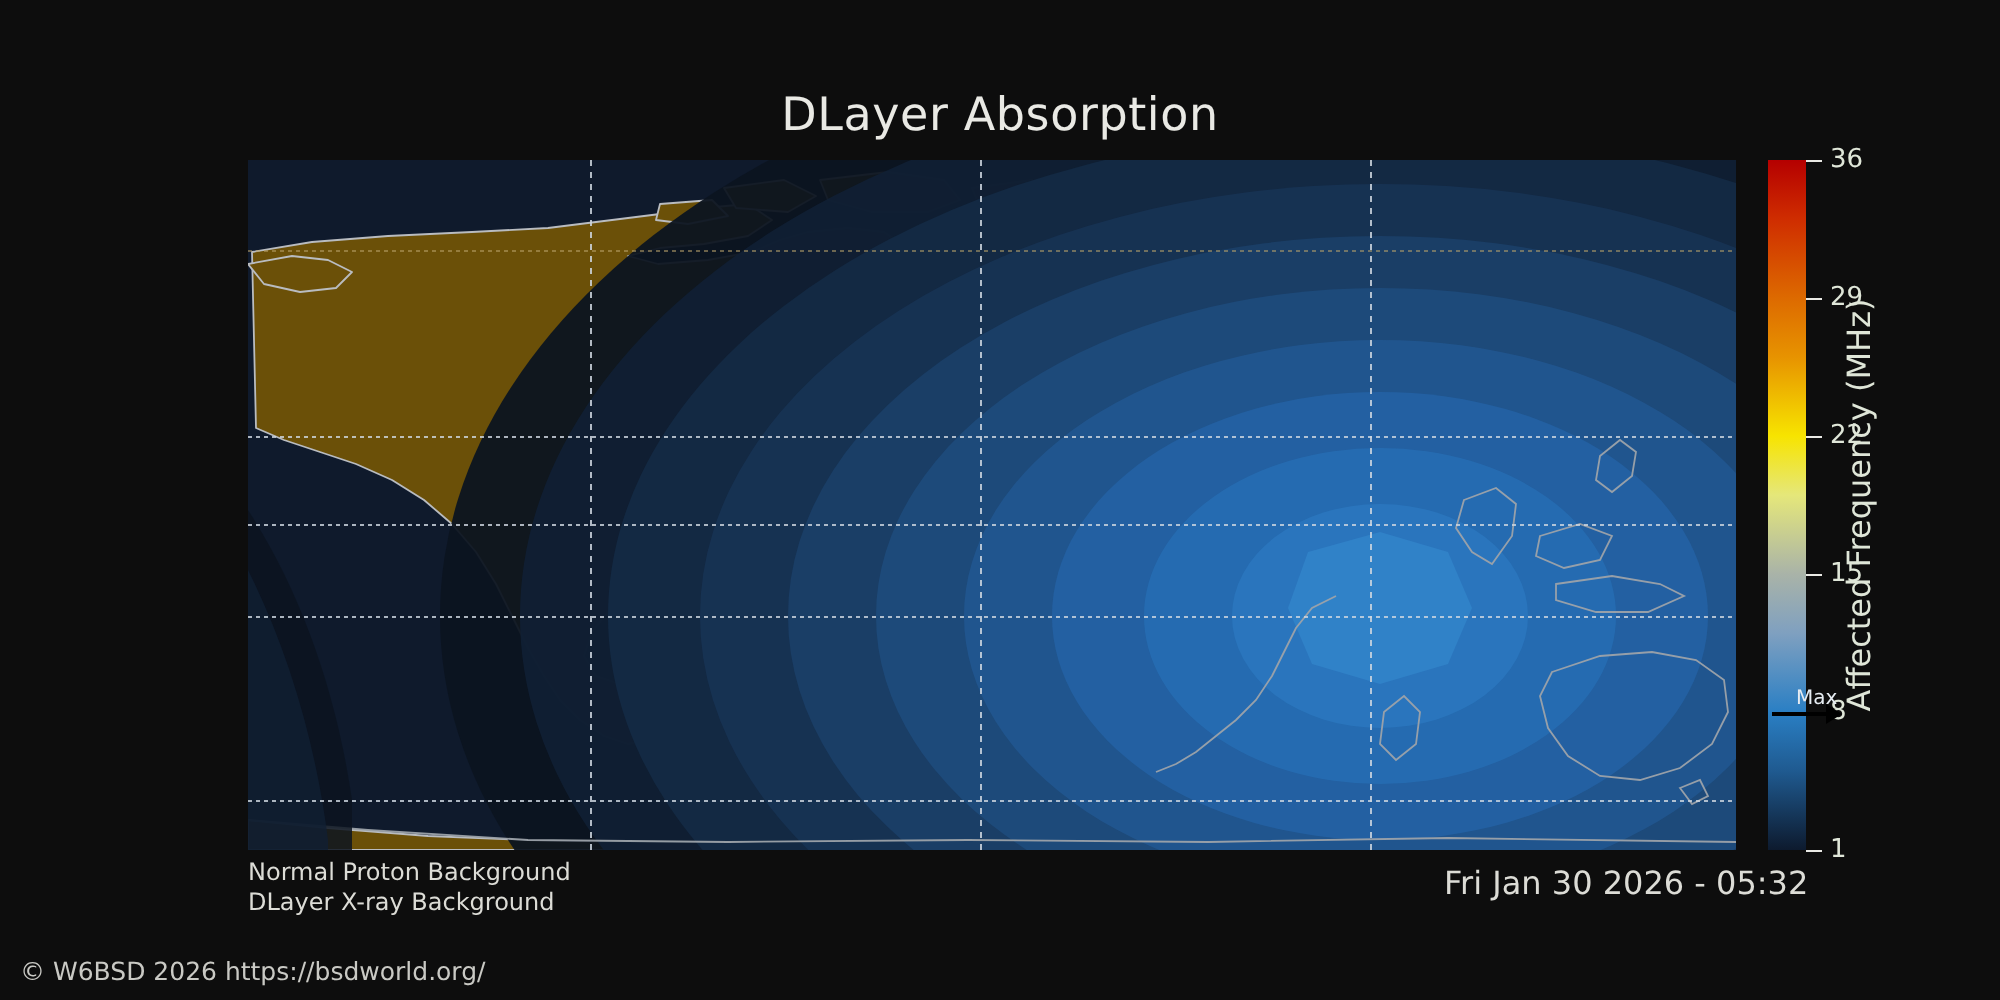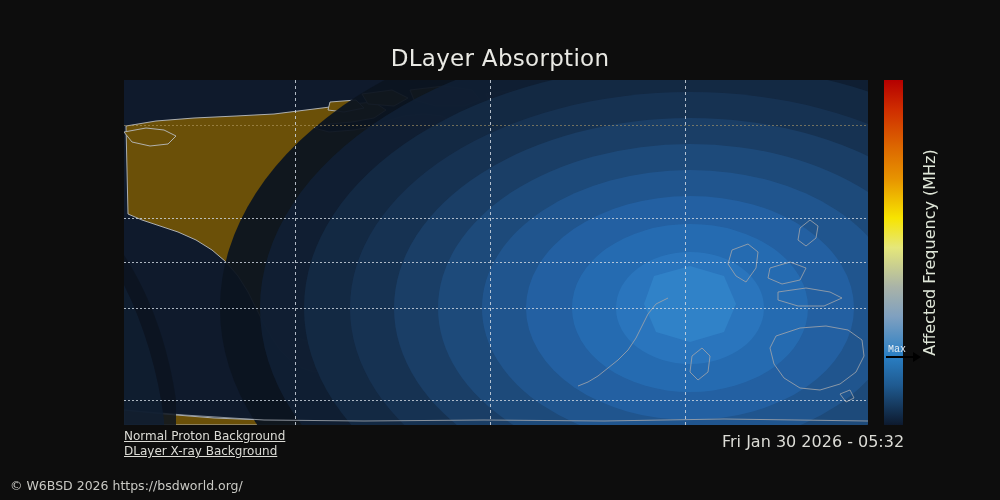--- a/index.html
+++ b/index.html
@@ -41,27 +41,27 @@
   .cbar-ticks{position:absolute;left:884px;top:80px;width:60px;height:345px;}
   .tick{position:absolute;left:19px;width:8px;height:1px;background:#e9e9e4;}
   .tick-lbl{position:absolute;left:31px;color:#dfe6d8;font-size:13px;
     transform:translateY(-50%);white-space:nowrap;}
   .cbar-axis-label{
     position:absolute;left:916px;top:80px;width:345px;height:28px;
     transform-origin:0 0;transform:rotate(-90deg) translate(-345px,0);
     color:#dfe6d8;font-size:16px;text-align:center;line-height:28px;
   }
   .maxmark{position:absolute;left:884px;top:344px;width:46px;height:24px;}
-  .maxmark .txt{position:absolute;left:4px;top:0;font-size:10px;color:#e6ecf2;font-family:Liberation Mono, monospace;}
+  .maxmark .txt{position:absolute;left:14px;top:0;font-size:10px;color:#e6ecf2;}
   .maxmark .arrow{position:absolute;left:2px;top:12px;width:28px;height:2px;background:#000;}
   .maxmark .arrow:after{content:"";position:absolute;right:-7px;top:-4px;
     border-left:8px solid #000;border-top:5px solid transparent;border-bottom:5px solid transparent;}
 
   
-  .notes{position:absolute;left:124px;top:429px;color:#dcdcd6;font-size:12px;line-height:15px;text-decoration:underline;}
+  .notes{position:absolute;left:124px;top:429px;color:#dcdcd6;font-size:12px;line-height:15px;}
   .stamp{position:absolute;left:722px;top:432px;color:#dcdcd6;font-size:16px;}
   .footer{position:absolute;left:10px;top:478px;color:#c9c9c4;font-size:12.5px;}
 </style>
 </head>
 <body>
 
 <div id="root">
 
   <div class="title">DLayer Absorption</div>
 
@@ -196,20 +196,34 @@
     <div class="grid-h" style="top:228px"></div>
     <div class="grid-h" style="top:320px"></div>
     <div class="grid-v" style="left:171px"></div>
     <div class="grid-v" style="left:366px"></div>
     <div class="grid-v" style="left:561px"></div>
   </div>
 
   <div class="cbar">
     <div class="cbar-grad" style="background: linear-gradient(rgb(181, 0, 0) 0%, rgb(207, 45, 0) 8.57%, rgb(221, 106, 0) 20%, rgb(231, 147, 0) 28.57%, rgb(247, 228, 0) 40%, rgb(229, 231, 122) 48.57%, rgb(169, 179, 168) 60%, rgb(127, 160, 192) 68.57%, rgb(42, 127, 196) 80%, rgb(31, 90, 144) 88.57%, rgb(13, 26, 46) 100%);"></div>
   </div>
+  <div class="cbar-ticks">
+    <div class="tick" style="top:0px"></div>
+    <div class="tick-lbl" style="top:0px">36</div>
+    <div class="tick" style="top:69px"></div>
+    <div class="tick-lbl" style="top:69px">29</div>
+    <div class="tick" style="top:138px"></div>
+    <div class="tick-lbl" style="top:138px">22</div>
+    <div class="tick" style="top:207px"></div>
+    <div class="tick-lbl" style="top:207px">15</div>
+    <div class="tick" style="top:276px"></div>
+    <div class="tick-lbl" style="top:276px">8</div>
+    <div class="tick" style="top:345px"></div>
+    <div class="tick-lbl" style="top:345px">1</div>
+  </div>
 
   <div class="maxmark">
     <span class="txt">Max</span>
     <span class="arrow"></span>
   </div>
 
   <div class="cbar-axis-label">Affected Frequency (MHz)</div>
 
   <div class="notes">
     <div>Normal Proton Background</div>

